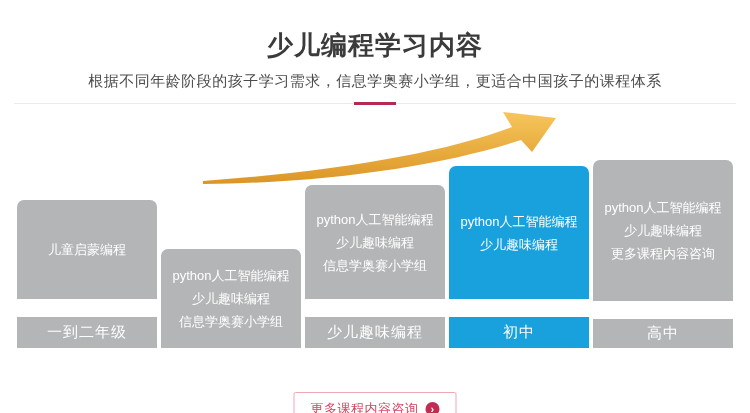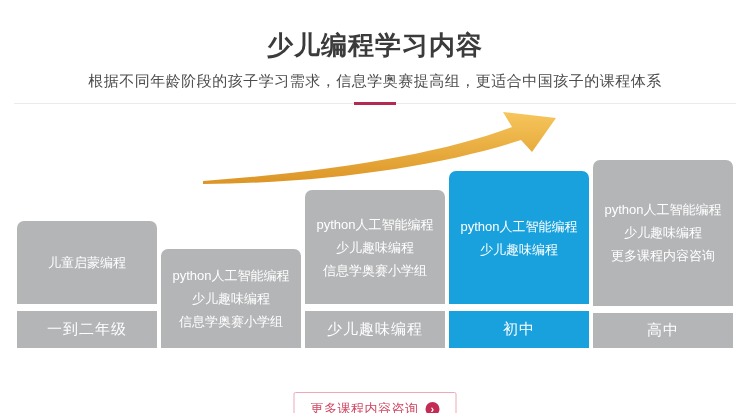--- a/index.html
+++ b/index.html
@@ -32,23 +32,23 @@
   .steps{
     position:absolute;left:17px;top:160px;width:716px;height:188px;
     display:flex;gap:4px;align-items:flex-end;
   }
   .col{flex:1;height:100%;display:flex;flex-direction:column;justify-content:flex-end;}
   .col-body{
     background:#b4b5b7;color:#ffffff;border-radius:7px 7px 0 0;
     display:flex;flex-direction:column;align-items:center;justify-content:center;
     font-size:13px;line-height:23px;text-align:center;
   }
-  .h1{height:83px}.h2{height:99px}.h3{height:114px}.h4{height:133px}.h5{height:152px}
+  .h1{height:99px}.h2{height:99px}.h3{height:114px}.h4{height:133px}.h5{height:152px}
   .grade{
-    height:37px;margin-top:7px;background:#b4b5b7;color:#ffffff;
+    height:31px;margin-top:18px;background:#b4b5b7;color:#ffffff;
     font-size:15px;display:flex;align-items:center;justify-content:center;
     letter-spacing:1px;
   }
   .col.active .col-body,.col.active .grade{background:#18a1dd;}
   
   .cta{
     position:absolute;top:392px;left:50%;transform:translateX(-50%);
     height:34px;box-sizing:border-box;border:1px solid #efa9b6;border-radius:2px;
     background:#ffffff;color:#cf4763;font-size:13px;letter-spacing:.5px;
     display:flex;align-items:center;gap:7px;padding:0 16px;cursor:pointer;
@@ -58,21 +58,21 @@
     width:14px;height:14px;border-radius:50%;background:#c32b52;color:#ffffff;
     display:flex;align-items:center;justify-content:center;
     font-size:11px;line-height:14px;font-weight:700;
   }
 </style>
 </head>
 <body>
 
 <h1 class="page-title"><span class="title-reg">少儿编程</span><span class="title-bold">学习内容</span></h1>
 
-<p class="subtitle">根据不同年龄阶段的孩子学习需求，信息学奥赛提高组，更适合中国孩子的课程体系</p>
+<p class="subtitle">根据不同年龄阶段的孩子学习需求，信息学奥赛小学组，更适合中国孩子的课程体系</p>
 
 <div class="divider">
   <span class="divider-accent"></span>
 </div>
 
 <div class="arrow-wrap">
   <svg width="368" height="112" viewBox="0 0 368 112" xmlns="http://www.w3.org/2000/svg">
     <defs>
       <linearGradient id="goldGrad" x1="0" y1="0" x2="0" y2="1">
         <stop offset="0" stop-color="#f6c65c"></stop>

